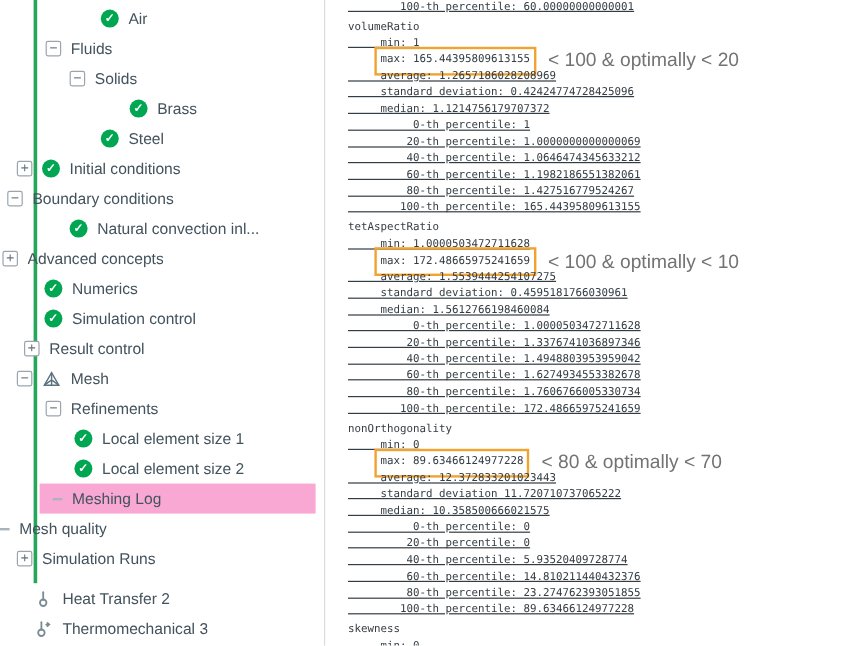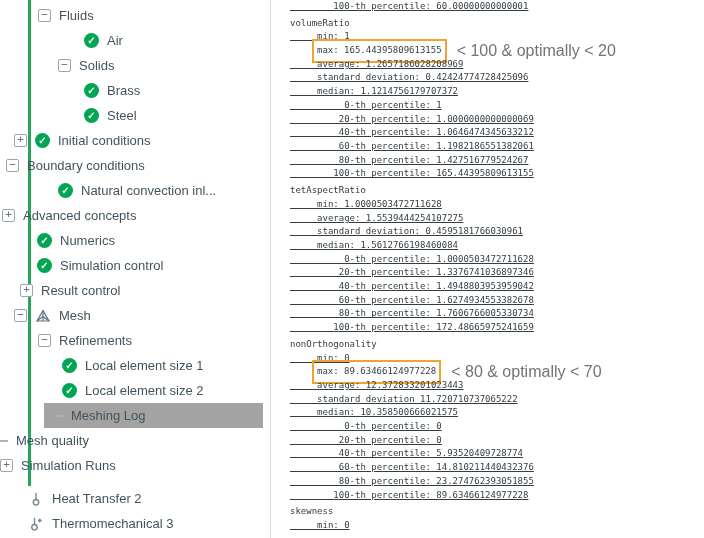--- a/index.html
+++ b/index.html
@@ -32,21 +32,21 @@
   .exp-plus::before{content:"+";}
   .check{
     width:15px;height:15px;border-radius:50%;flex:0 0 auto;
     background:#00a651;color:#fff;font-size:10px;line-height:15px;
     text-align:center;font-weight:bold;
   }
   .check::before{content:"✓";}
   .dash{width:8px;height:2px;background:#aab3b9;flex:0 0 auto;}
   .tree-icon{width:16px;height:16px;flex:0 0 auto;}
   .selected{
-    background:#a3a3a3;margin-left:44px;margin-right:7px;padding-left:11px;
+    background:#f9a8d4;margin-left:33px;margin-right:7px;padding-left:11px;
   }
   .sim-gap{margin-top:8px;align-items:center;}
   
   .log-panel{
     position:absolute;left:271px;top:0;right:0;height:538px;overflow:hidden;
     box-sizing:border-box;padding-left:19px;
     font-family:"DejaVu Sans Mono",monospace;font-size:9px;line-height:13.7px;
     color:#343d43;
   }
   .log-panel pre{margin:0;font:inherit;white-space:pre;text-decoration:underline;}
@@ -61,36 +61,36 @@
     margin-left:10px;white-space:nowrap;
   }
 </style>
 </head>
 <body>
 
 <div class="tree-panel">
   <div class="green-bar"></div>
   <div class="rows">
 
+    <div class="tree-row" style="padding-left:84px">
+      <span class="check"></span>
+      <span class="label">Air</span>
+    </div>
+
     <div class="tree-row" style="padding-left:38px">
       <span class="exp exp-minus"></span>
       <span class="label">Fluids</span>
     </div>
 
-    <div class="tree-row" style="padding-left:84px">
-      <span class="check"></span>
-      <span class="label">Air</span>
-    </div>
-
     <div class="tree-row" style="padding-left:58px">
       <span class="exp exp-minus"></span>
       <span class="label">Solids</span>
     </div>
 
-    <div class="tree-row" style="padding-left:84px">
+    <div class="tree-row" style="padding-left:108px">
       <span class="check"></span>
       <span class="label">Brass</span>
     </div>
 
     <div class="tree-row" style="padding-left:84px">
       <span class="check"></span>
       <span class="label">Steel</span>
     </div>
 
     <div class="tree-row" style="padding-left:14px">
@@ -156,21 +156,21 @@
     <div class="tree-row selected">
       <span class="dash"></span>
       <span class="label">Meshing Log</span>
     </div>
 
     <div class="tree-row" style="">
       <span class="dash"></span>
       <span class="label">Mesh quality</span>
     </div>
 
-    <div class="tree-row" style="">
+    <div class="tree-row" style="padding-left:14px">
       <span class="exp exp-plus"></span>
       <span class="label">Simulation Runs</span>
     </div>
 
     <div class="tree-row sim-gap" style="padding-left:28px">
       <svg class="tree-icon" viewBox="0 0 16 16" fill="none" stroke="#7a8b94" stroke-width="1.5" stroke-linecap="round">
         <path d="M8 2.5 V8.8"></path>
         <circle cx="8" cy="11.3" r="2.7"></circle>
       </svg>
       <span class="label">Heat Transfer 2</span>
@@ -208,20 +208,26 @@
          20-th percentile: 1.0000000000000069
          40-th percentile: 1.0646474345633212
          60-th percentile: 1.1982186551382061
          80-th percentile: 1.427516779524267
         100-th percentile: 165.44395809613155</pre>
   </div>
 
   <div>
     <div class="sec-name">tetAspectRatio</div>
     <pre>     min: 1.0000503472711628</pre>
+    <div class="max-line">
+      <span class="max-box">
+          <span>max: 172.48665975241659</span>
+        </span>
+      <span class="annotation">&lt; 100 &amp; optimally &lt; 10</span>
+    </div>
     <pre>     average: 1.5539444254107275
      standard deviation: 0.4595181766030961
      median: 1.5612766198460084
           0-th percentile: 1.0000503472711628
          20-th percentile: 1.3376741036897346
          40-th percentile: 1.4948803953959042
          60-th percentile: 1.6274934553382678
          80-th percentile: 1.7606766005330734
         100-th percentile: 172.48665975241659</pre>
   </div>

